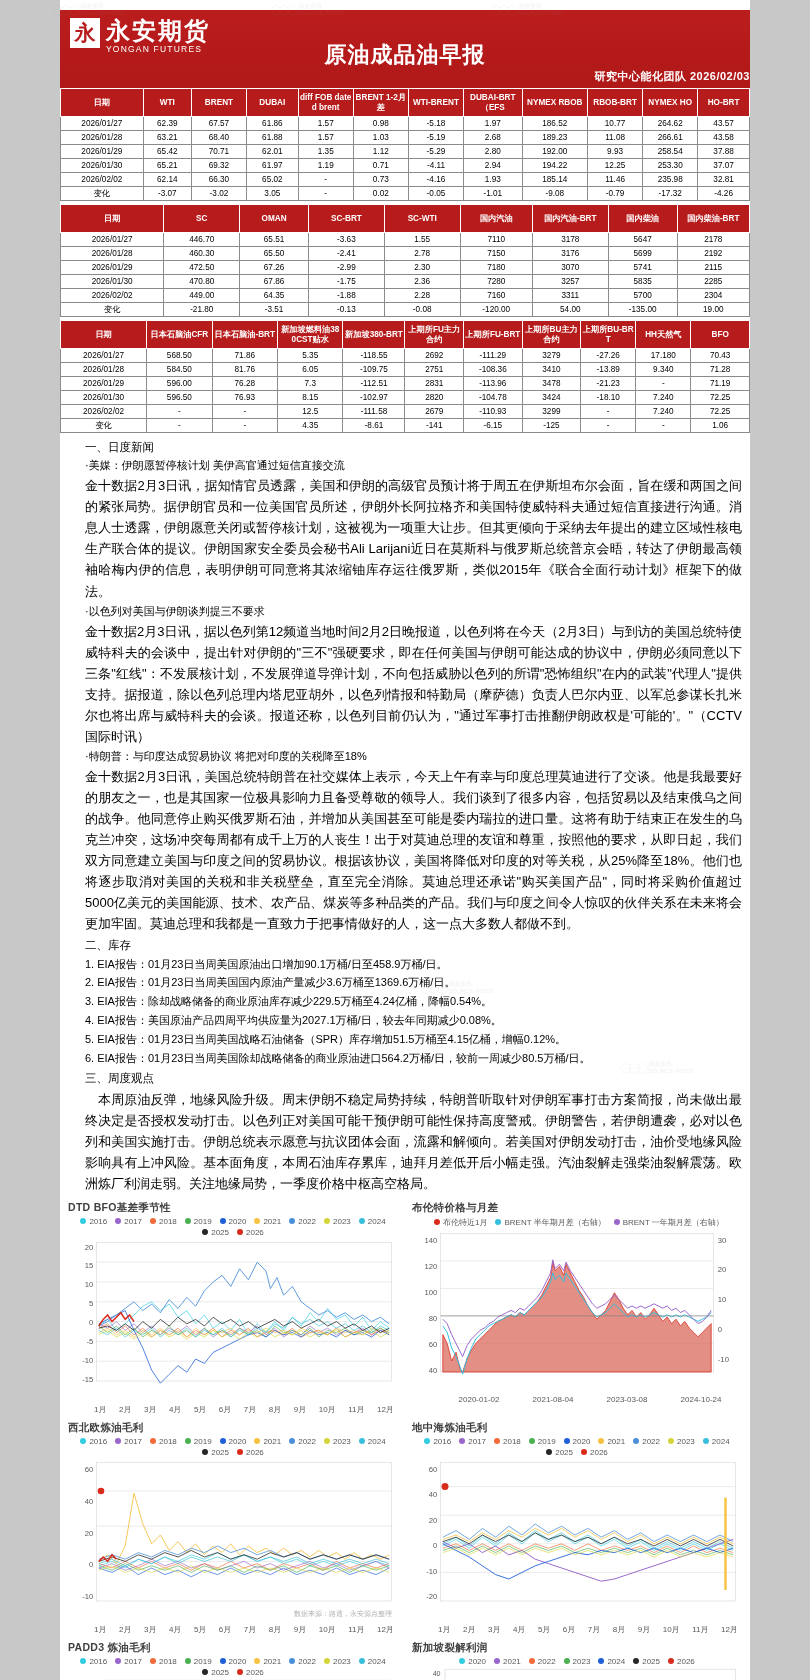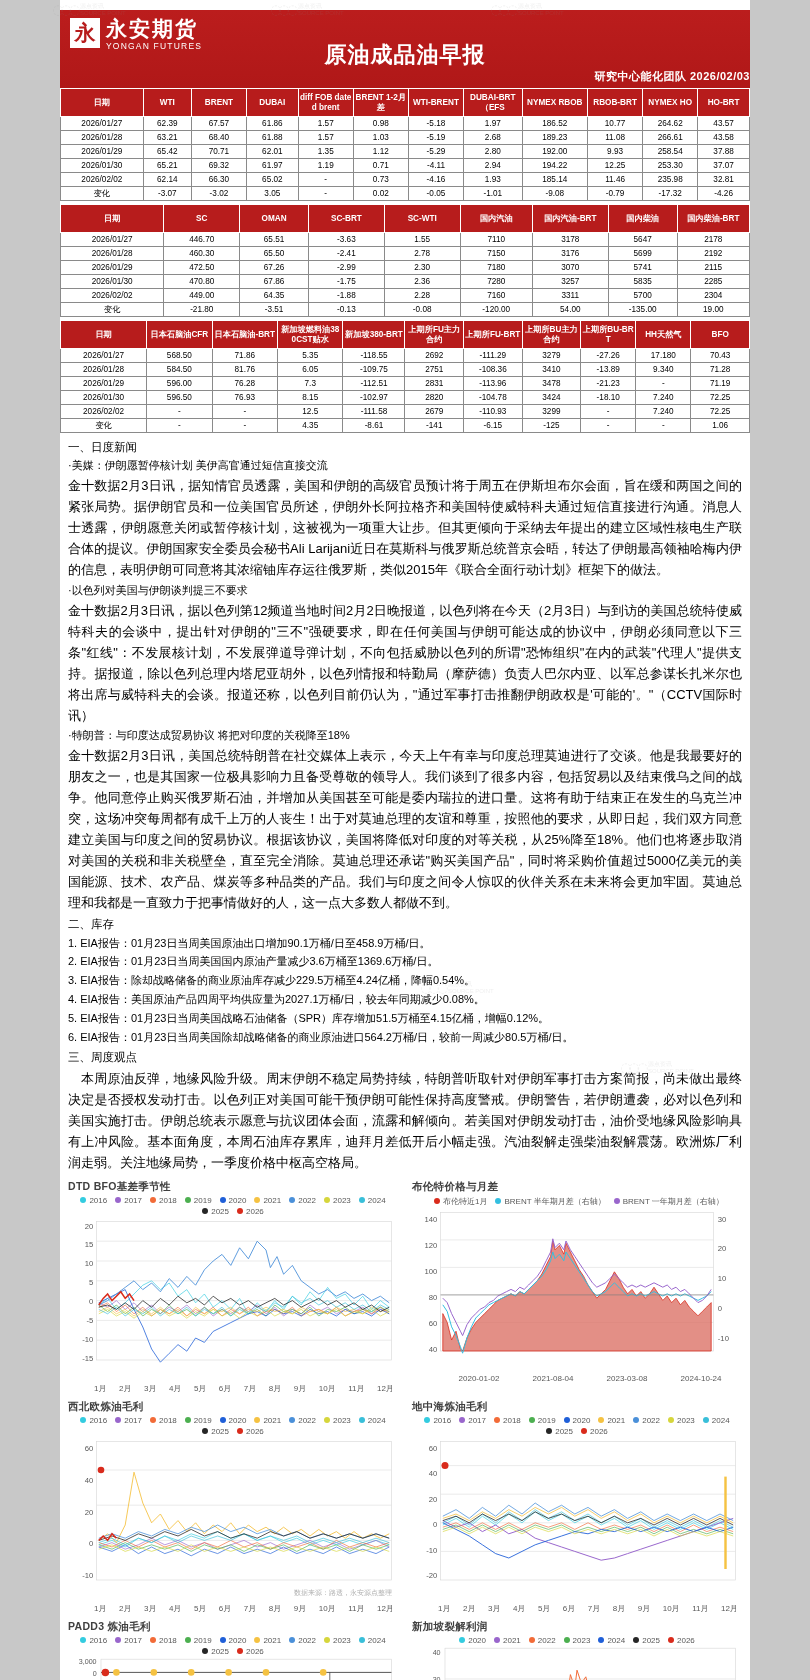--- a/index.html
+++ b/index.html
@@ -31,21 +31,21 @@
     height: 78px;
   }
   .logo-wrap { display:flex; align-items:flex-start; gap:6px; }
   .logo-mark {
     width: 30px; height: 30px; background:#fff; color:#b71c1c;
     display:flex; align-items:center; justify-content:center;
     font-size: 21px; font-weight: bold; line-height:1;
     font-family:"DejaVu Sans", sans-serif;
     border: 1px solid #fff;
   }
-  .logo-text-cn { font-size: 21px; font-weight: bold; letter-spacing: 2px; line-height: 1.05; }
+  .logo-text-cn { font-size: 24px; font-weight: bold; letter-spacing: 2px; line-height: 1.05; }
   .logo-text-en { font-size: 8.5px; letter-spacing: 1.2px; margin-top:1px; }
   .banner-title {
     position:absolute; left:0; right:0; top:30px;
     text-align:center; font-size: 22px; font-weight: bold; letter-spacing:1px;
   }
   .banner-sub {
     position:absolute; right: 0; bottom: 4px;
     font-size: 11px; font-weight: bold; letter-spacing:0.5px;
   }
 
@@ -82,21 +82,21 @@
     overflow: hidden;
   }
   table.dt td.datecell { }
   tr.chg td { font-weight: normal; }
   td.pos { background: #f8cbcb; color: #c00000; }
   td.neg { background: #c6efce; color: #006100; }
   td.plain { background:#fff; color:#000; }
   .tbl-gap { height: 3px; }
 
   
-  .content { padding: 3px 8px 0 8px; }
+  .content { padding: 3px 8px 0 25px; }
   .h-sec {
     font-size: 11.5px; color:#000; margin: 3px 0 1px 0; line-height:1.5;
     font-family:"Liberation Sans","DejaVu Sans",sans-serif;
   }
   .h-bul {
     font-size: 11px; color:#000; margin: 1px 0; line-height:1.55;
   }
   .p-body {
     font-size: 13px; color:#000; margin: 0 0 1px 0;
     line-height: 1.62; text-align: justify;

